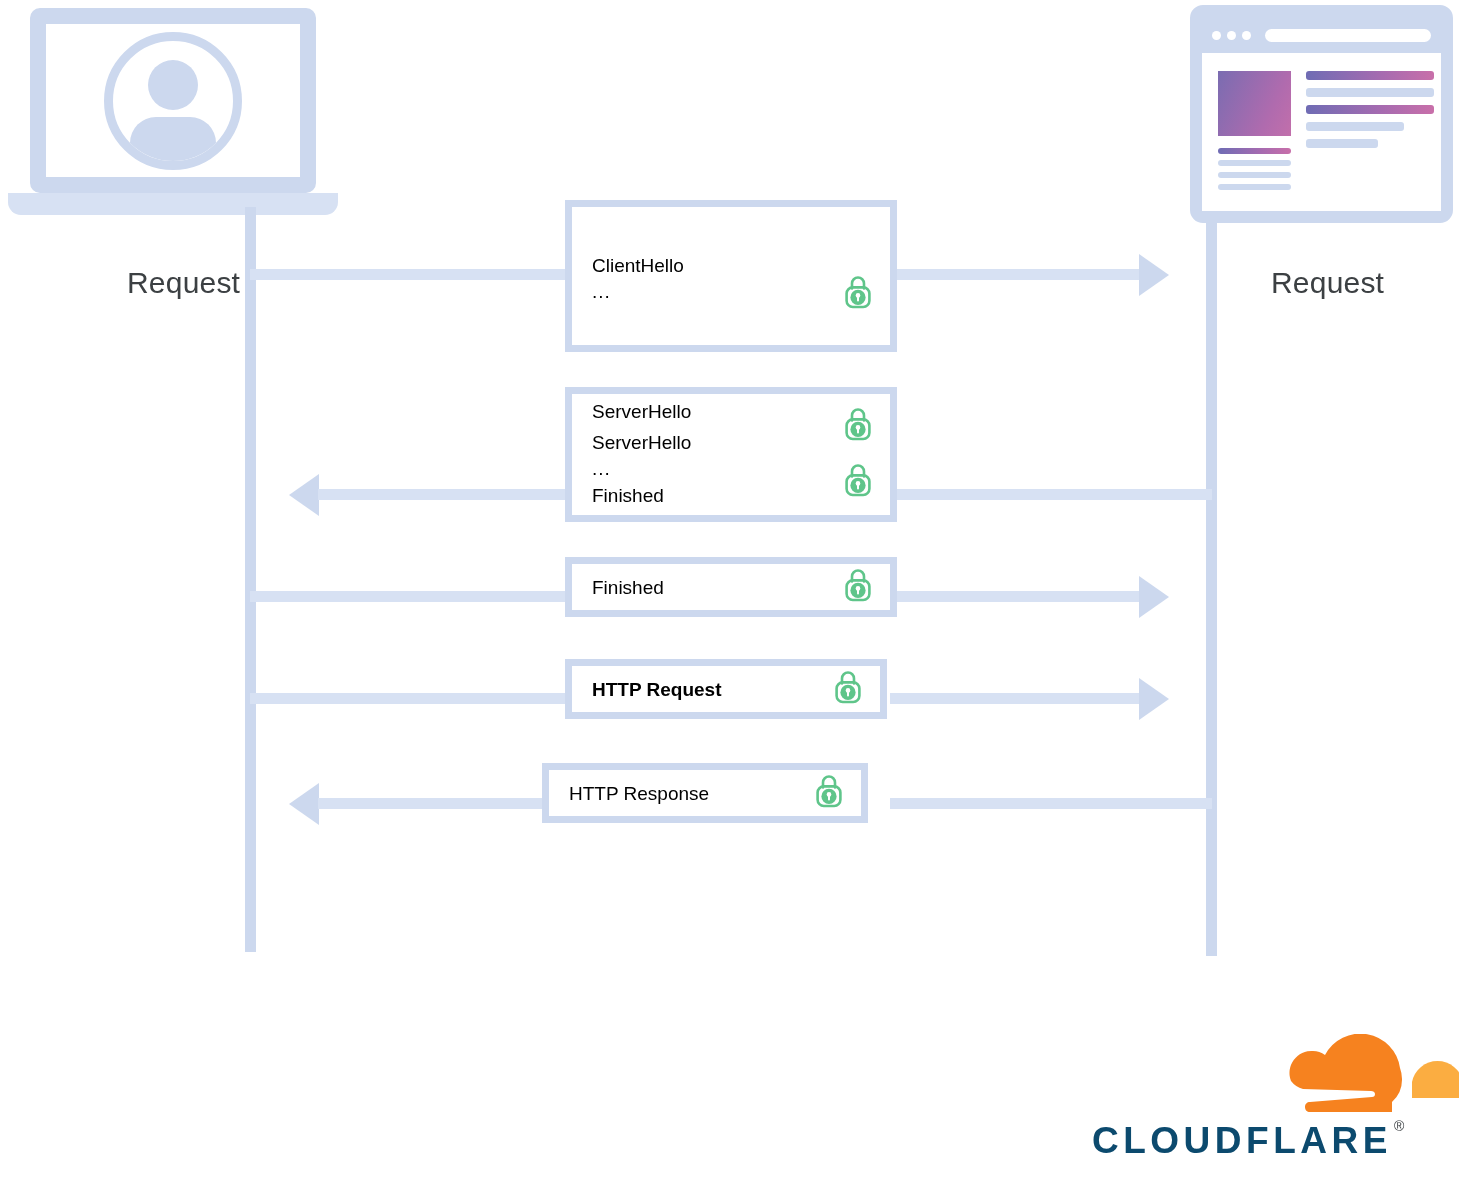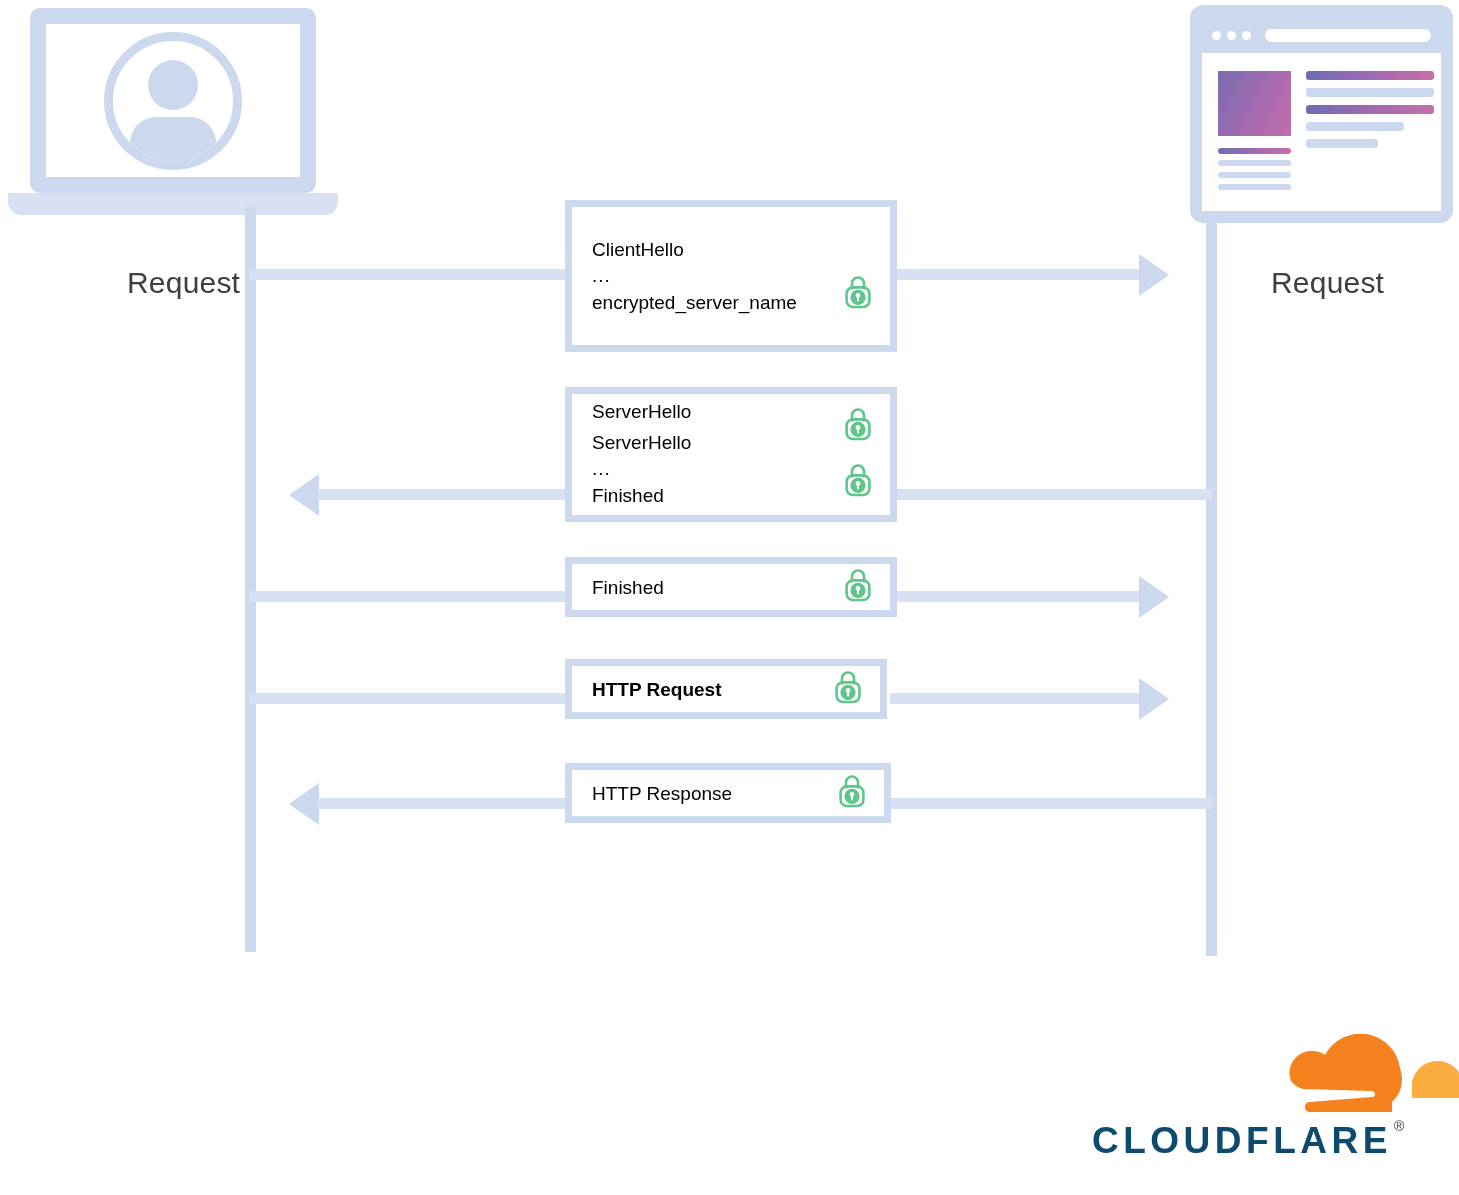--- a/index.html
+++ b/index.html
@@ -328,21 +328,20 @@
   <div class="lifeline" id="lifeline-server"></div>
 
   <div class="arrow-line" style="left:250px; top:269px; width:320px;"></div>
   <div class="arrow-line" style="left:890px; top:269px; width:255px;"></div>
   <div class="arrow-head right" style="left:1139px; top:254px;"></div>
 
   <div class="msg-box" id="msg-client-hello" style="left:565px; top:200px; width:332px; height:152px;">
     <div class="msg-lines">
       <div class="msg-text">ClientHello</div>
       <div class="msg-text ellipsis">...</div>
-      <div class="msg-text">encrypted_server_name</div>
     </div>
     <div class="lock-col" style="padding-top:36px;">
       <span class="lock-icon">
         <svg width="28" height="34" viewBox="0 0 28 34" xmlns="http://www.w3.org/2000/svg">
           <path d="M8 13.5 V8.5 a6 6 0 0 1 12 0 v5" fill="none" stroke="#5fc58a" stroke-width="2.6" stroke-linecap="round"></path>
           <rect x="2.6" y="12.4" width="22.8" height="19.6" rx="6.2" fill="none" stroke="#5fc58a" stroke-width="2.6"></rect>
           <circle cx="14" cy="22.4" r="7.6" fill="#5fc58a"></circle>
           <circle cx="14" cy="20.4" r="2.3" fill="#ffffff"></circle>
           <rect x="13" y="21.2" width="2" height="5.2" rx="1" fill="#ffffff"></rect>
         </svg>
@@ -422,21 +421,21 @@
           <rect x="13" y="21.2" width="2" height="5.2" rx="1" fill="#ffffff"></rect>
         </svg>
       </span>
     </div>
   </div>
 
   <div class="arrow-head left" style="left:289px; top:783px;"></div>
   <div class="arrow-line" style="left:318px; top:798px; width:252px;"></div>
   <div class="arrow-line" style="left:890px; top:798px; width:322px;"></div>
 
-  <div class="msg-box" id="msg-http-response" style="left:565px; top:763px; width:326px; height:60px;">
+  <div class="msg-box" id="msg-http-response" style="left:542px; top:763px; width:326px; height:60px;">
     <div class="msg-lines">
       <div class="msg-text">HTTP Response</div>
     </div>
     <div class="lock-col">
       <span class="lock-icon">
         <svg width="28" height="34" viewBox="0 0 28 34" xmlns="http://www.w3.org/2000/svg">
           <path d="M8 13.5 V8.5 a6 6 0 0 1 12 0 v5" fill="none" stroke="#5fc58a" stroke-width="2.6" stroke-linecap="round"></path>
           <rect x="2.6" y="12.4" width="22.8" height="19.6" rx="6.2" fill="none" stroke="#5fc58a" stroke-width="2.6"></rect>
           <circle cx="14" cy="22.4" r="7.6" fill="#5fc58a"></circle>
           <circle cx="14" cy="20.4" r="2.3" fill="#ffffff"></circle>

